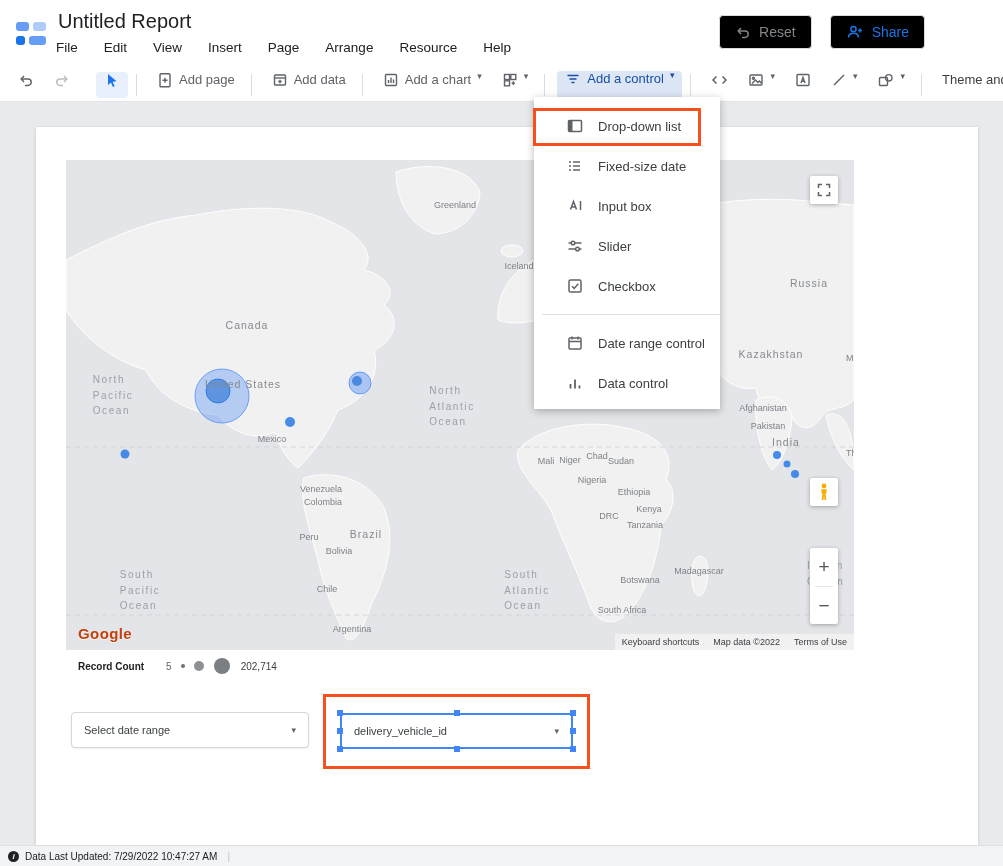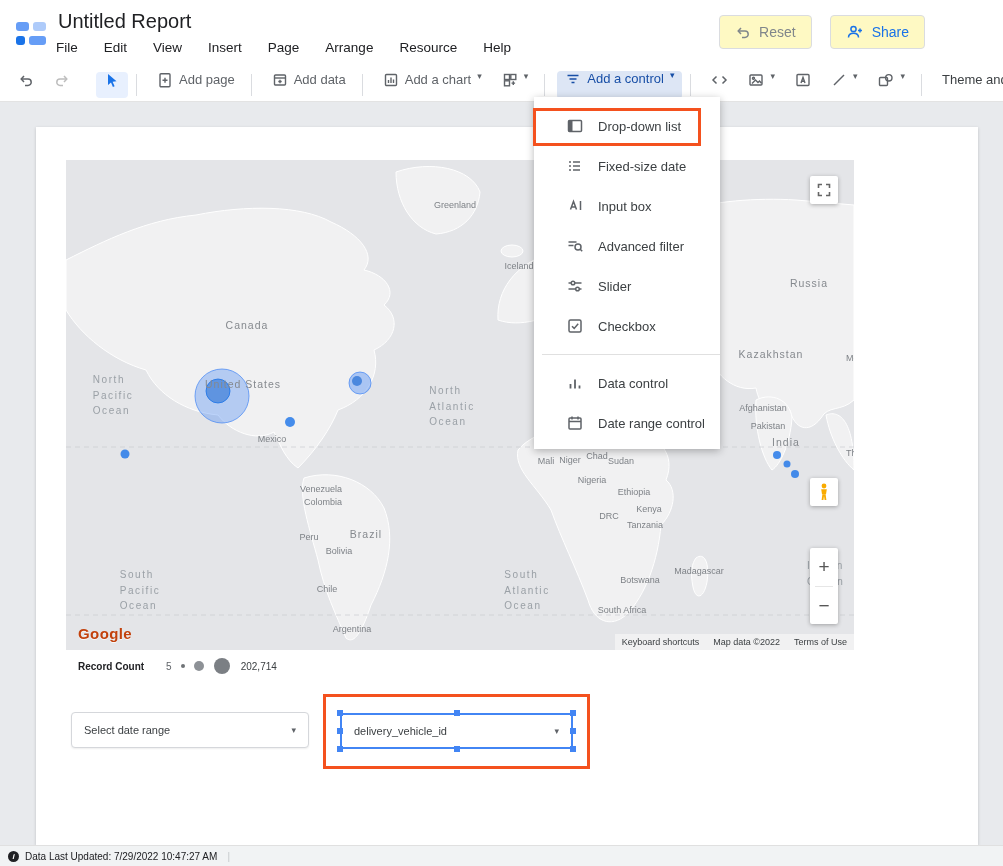--- a/index.html
+++ b/index.html
@@ -8,21 +8,21 @@
   .app { position:relative; width:1003px; height:866px; background:#fff; overflow:hidden; }
 
   
   .header { position:absolute; top:0; left:0; width:891px; height:68px; background:#fff; z-index:20; }
   .logo { position:absolute; left:14px; top:17px; width:34px; height:34px; cursor:pointer; }
   .report-title { position:absolute; left:58px; top:10px; font-size:20px; color:#202124; }
   .menubar { position:absolute; left:56px; top:40px; display:flex; gap:26px; font-size:13.5px; color:#202124; }
   .menubar span { cursor:default; }
   .header-right { position:absolute; right:0; top:15px; display:flex; align-items:center; gap:18px; }
   .reset-btn, .share-btn { display:flex; align-items:center; gap:8px; height:34px; border:1px solid #dadce0;
-      border-radius:4px; background:#fef9c3; font-size:14px; padding:0 15px; cursor:pointer; }
+      border-radius:4px; background:#000000; font-size:14px; padding:0 15px; cursor:pointer; }
   .reset-btn { color:#80868b; }
   .share-btn { color:#1a73e8; margin-right:-34px; }
 
   
   .toolbar { position:absolute; top:68px; left:0; width:1003px; height:34px; background:#fff;
       border-bottom:1px solid #e3e3e3; display:flex; align-items:center; z-index:20; }
   .toolbar > * { margin-left:4px; flex:none; }
   .tbtn { display:flex; gap:6px; height:26px; padding:0 8px; background:none; border:none;
       border-radius:4px; color:#5f6368; font-size:13px; cursor:pointer; white-space:nowrap; }
   .tbtn:first-child { margin-left:10px; }
@@ -444,64 +444,54 @@
         <svg class="ic" width="18" height="18" viewBox="0 0 18 18" fill="none" stroke="#5f6368" stroke-width="1.5">
           <path d="M4.5 12.5 L7.5 4.5 L10.5 12.5 M5.6 10 h3.8"></path>
             <path d="M14.5 4 v9"></path>
         </svg>
       </span>
       <span>Input box</span>
     </div>
     <div class="menu-row">
       <span>
         <svg class="ic" width="18" height="18" viewBox="0 0 18 18" fill="none" stroke="#5f6368" stroke-width="1.5">
-          <path d="M2.5 5 h8 M2.5 8.5 h5"></path>
-            <circle cx="12" cy="10" r="3"></circle>
-            <path d="M14.2 12.2 L16.2 14.2"></path>
-        </svg>
-      </span>
-      <span>Advanced filter</span>
-    </div>
-    <div class="menu-row">
-      <span>
-        <svg class="ic" width="18" height="18" viewBox="0 0 18 18" fill="none" stroke="#5f6368" stroke-width="1.5">
           <path d="M2.5 6 h13"></path>
             <circle cx="7" cy="6" r="1.8" fill="#fff"></circle>
           <path d="M2.5 12 h13"></path>
             <circle cx="11.5" cy="12" r="1.8" fill="#fff"></circle>
         </svg>
       </span>
       <span>Slider</span>
     </div>
     <div class="menu-row">
       <span>
         <svg class="ic" width="18" height="18" viewBox="0 0 18 18" fill="none" stroke="#5f6368" stroke-width="1.5">
           <rect x="3" y="3" width="12" height="12" rx="1.5"></rect>
             <path d="M6 9.2 L8.2 11.4 L12.2 6.8"></path>
         </svg>
       </span>
       <span>Checkbox</span>
     </div>
     <div class="menu-divider"></div>
     <div class="menu-row">
       <span>
-        <svg class="ic" width="18" height="18" viewBox="0 0 18 18" fill="none" stroke="#5f6368" stroke-width="1.8">
-          <path d="M4.5 14.5 V10 M9 14.5 V5.5 M13.5 14.5 V11.5"></path>
-        </svg>
-      </span>
-      <span>Data control</span>
-    </div>
-    <div class="menu-row">
-      <span>
         <svg class="ic" width="18" height="18" viewBox="0 0 18 18" fill="none" stroke="#5f6368" stroke-width="1.5">
           <rect x="3" y="4" width="12" height="11" rx="1"></rect>
             <path d="M3 7.5 h12 M6 2.5 v3 M12 2.5 v3"></path>
         </svg>
       </span>
       <span>Date range control</span>
+    </div>
+    <div class="menu-row">
+      <span>
+        <svg class="ic" width="18" height="18" viewBox="0 0 18 18" fill="none" stroke="#5f6368" stroke-width="1.8">
+          <path d="M4.5 14.5 V10 M9 14.5 V5.5 M13.5 14.5 V11.5"></path>
+        </svg>
+      </span>
+      <span>Data control</span>
     </div>
   </div>
   <div class="orange-box-menu"></div>
 
   <div class="statusbar">
     <span class="info-icon">i</span>
     <span>Data Last Updated: 7/29/2022 10:47:27 AM</span>
     <span class="status-sep">|</span>
   </div>
 

